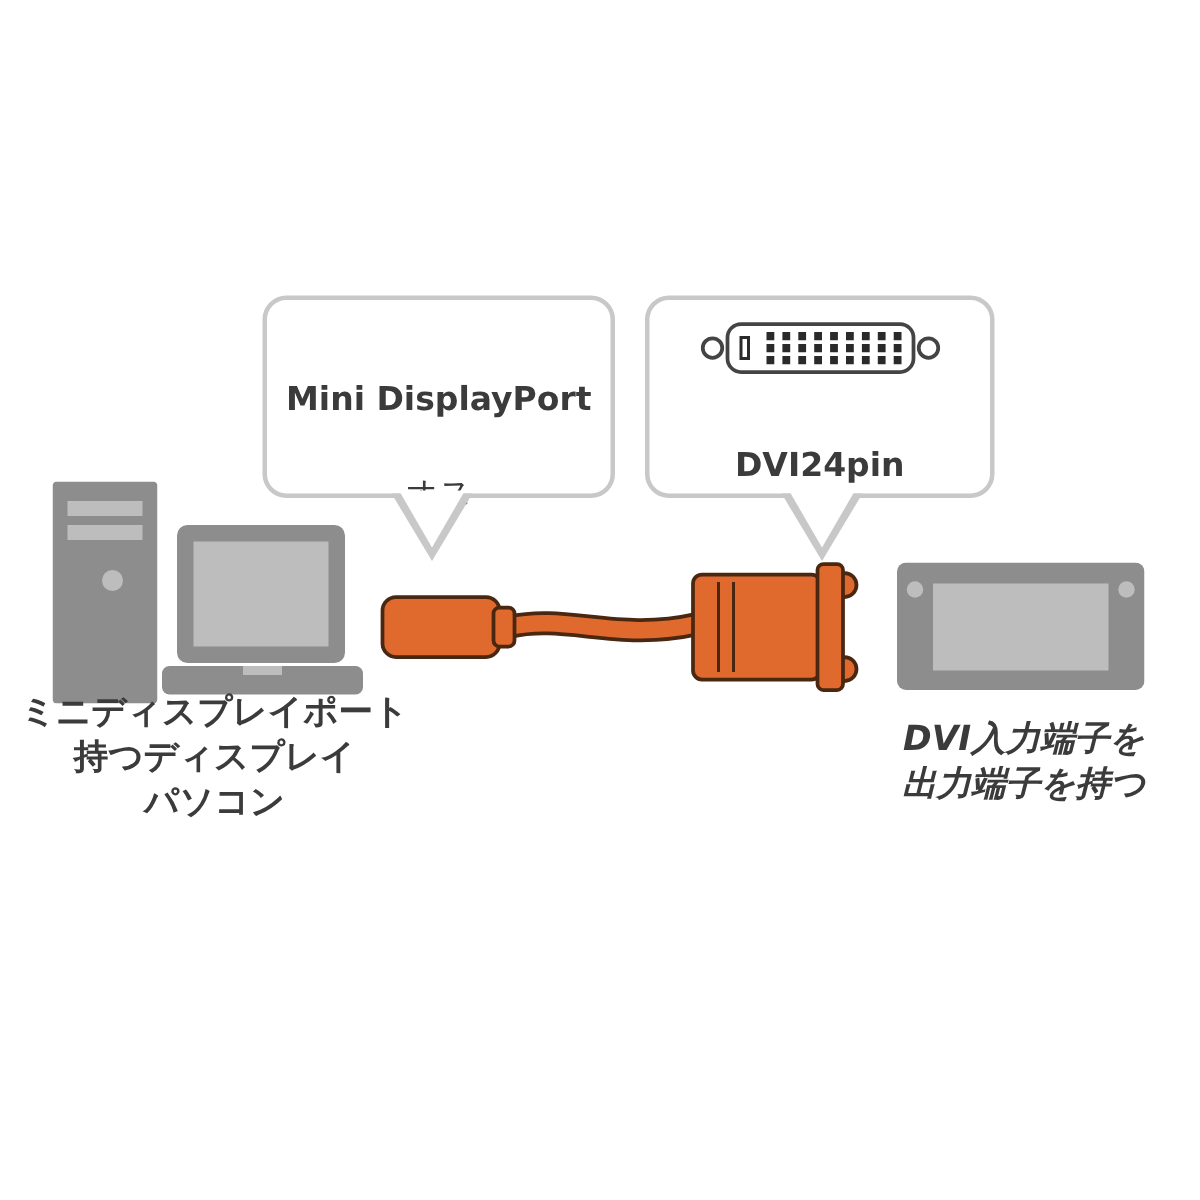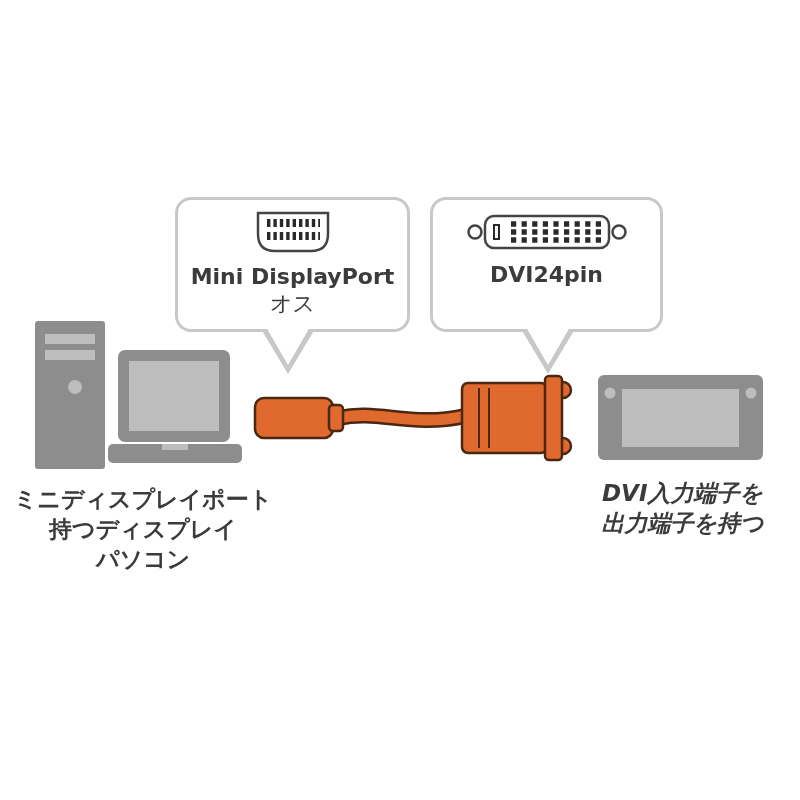--- a/index.html
+++ b/index.html
@@ -20,20 +20,21 @@
     height: 135px;
     background: #ffffff;
     border: 3px solid #c8c8c8;
     border-radius: 16px;
     box-sizing: border-box;
     display: flex;
     flex-direction: column;
     align-items: center;
     padding-top: 10px;
     z-index: 3;
+    gap: 36px;
   }
   .bubble-left  { left: 175px; width: 235px; }
   .bubble-right { left: 430px; width: 233px; }
 
   .bubble::before {
     content: "";
     position: absolute;
     bottom: -45px;
     width: 0; height: 0;
     border-left: 27px solid transparent;
@@ -73,21 +74,21 @@
 
   
   .caption {
     position: absolute;
     text-align: center;
     font-weight: bold;
     font-size: 23px;
     line-height: 30px;
     color: #3b3b3b;
   }
-  .caption-left  { left: 8px;   top: 484px; width: 270px; }
+  .caption-left  { left: 8px;   top: 460px; width: 270px; }
   .caption-right { left: 575px; top: 478px; width: 215px; font-style: italic; }
   .caption span { display: block; }
 </style>
 </head>
 <body>
 
 <div class="stage">
 
   <div class="bubble bubble-left">
     <svg width="82" height="46" viewBox="0 0 82 46">

